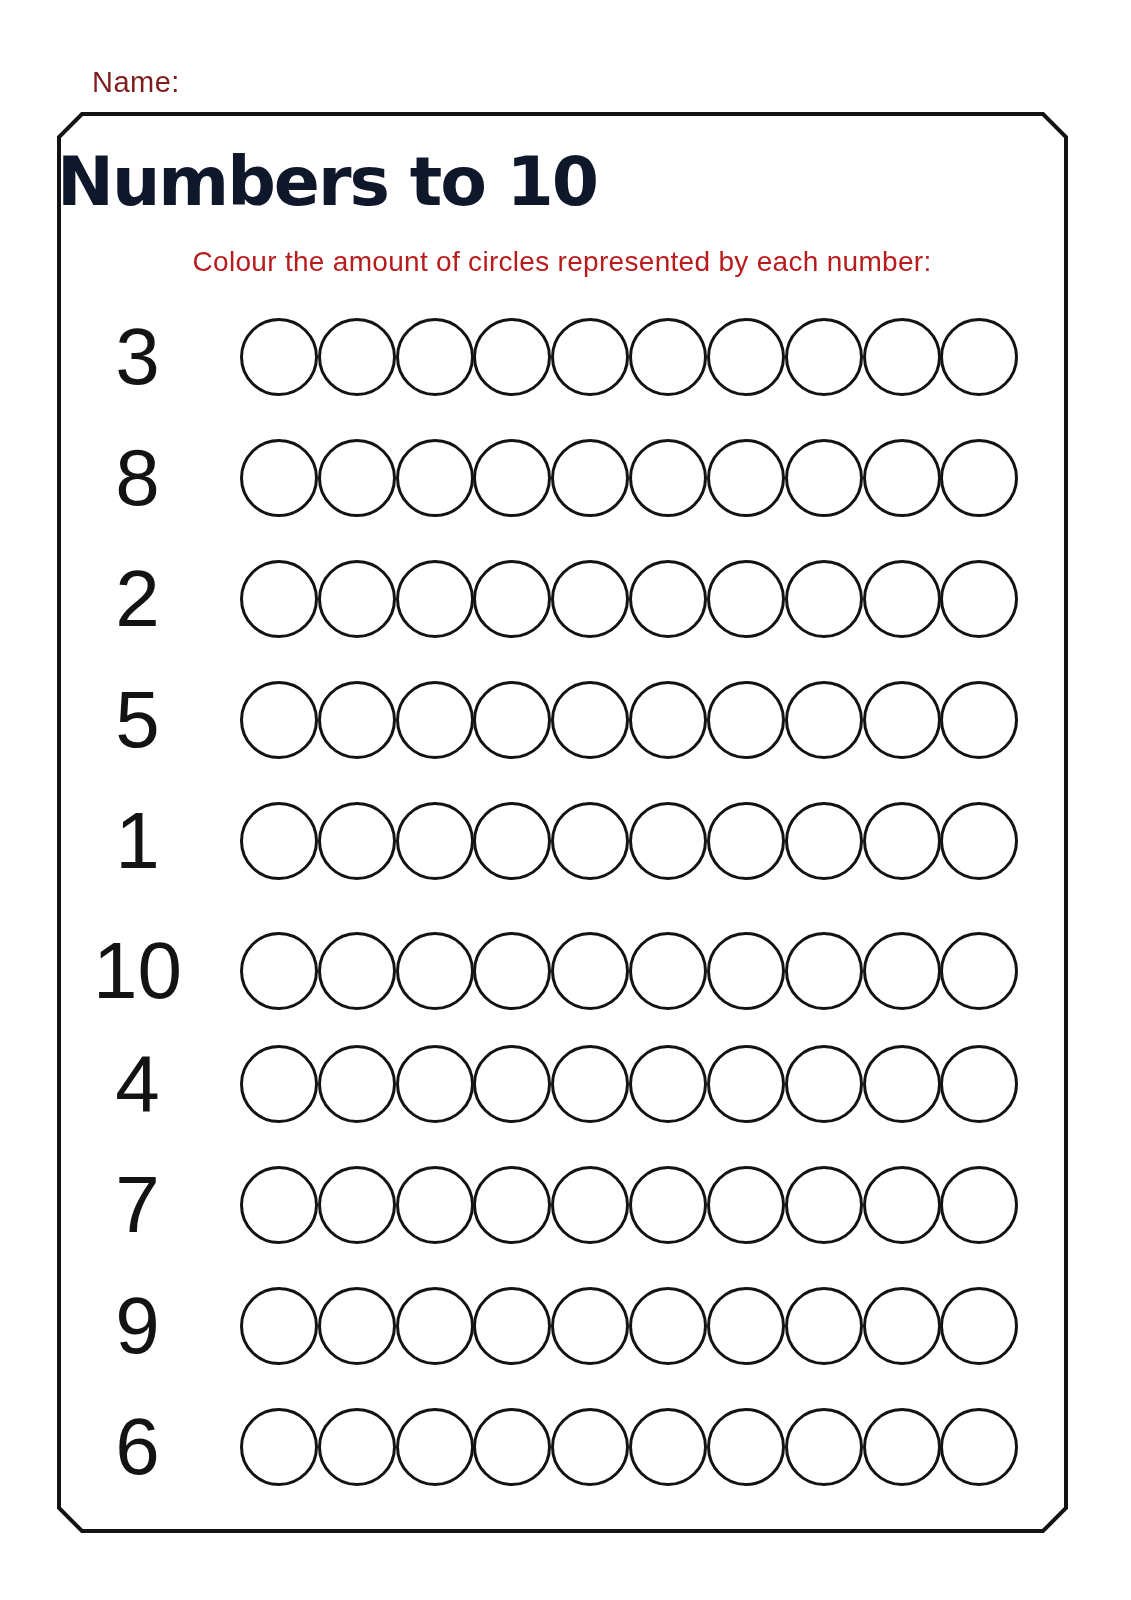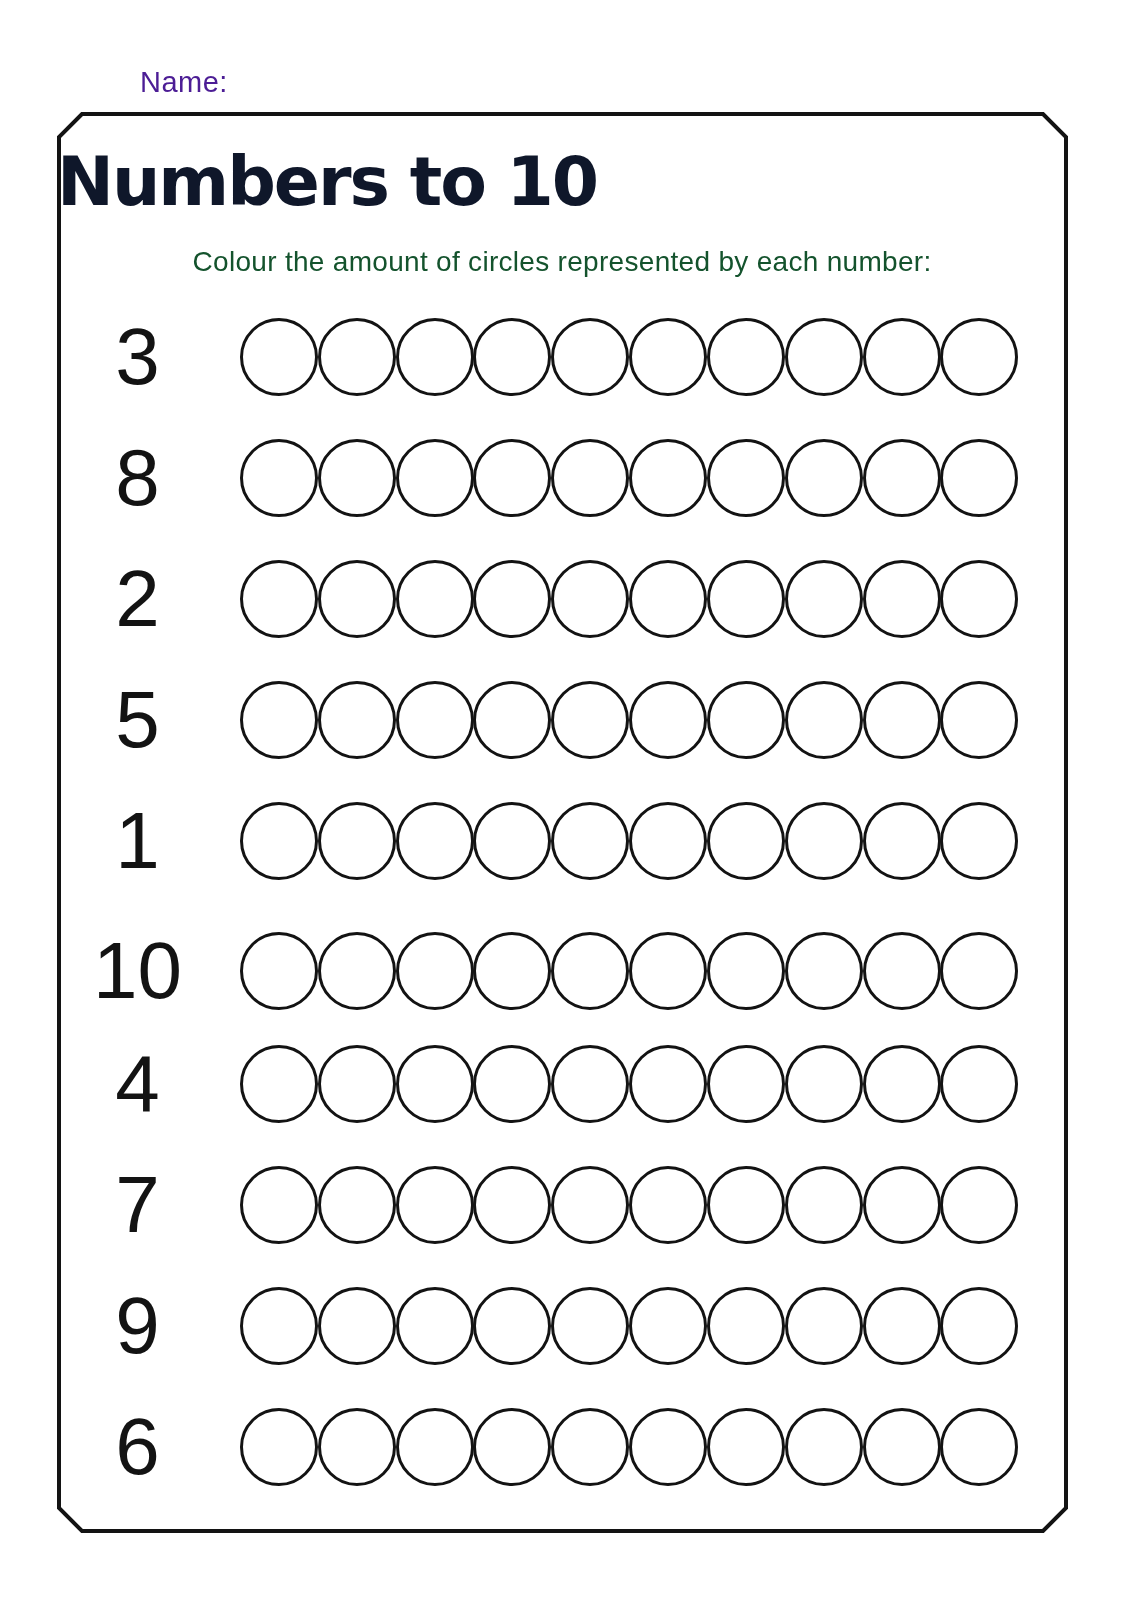--- a/index.html
+++ b/index.html
@@ -16,22 +16,21 @@
     font-family: "Liberation Sans", sans-serif;
     color: #111111;
   }
   .name-label {
     position: absolute;
     left: 92px;
     top: 66px;
     font-size: 29px;
     font-weight: 400;
     letter-spacing: 0.5px;
-    color: #4c1d95;
-    margin-left: 48px;
+    color: #7f1d1d;
   }
   .sheet-border {
     position: absolute;
     left: 57px;
     top: 112px;
     width: 1011px;
     height: 1421px;
   }
   .titles {
     position: absolute;
@@ -55,21 +54,21 @@
   }
   .instruction {
     position: absolute;
     left: 0;
     top: 246px;
     width: 100%;
     text-align: center;
     font-size: 28px;
     font-weight: 400;
     letter-spacing: 0.3px;
-    color: #14532d;
+    color: #b91c1c;
   }
   .worksheet-row {
     position: absolute;
     left: 60px;
     height: 78px;
     display: flex;
     align-items: center;
   }
   .row-number-label {
     width: 155px;

